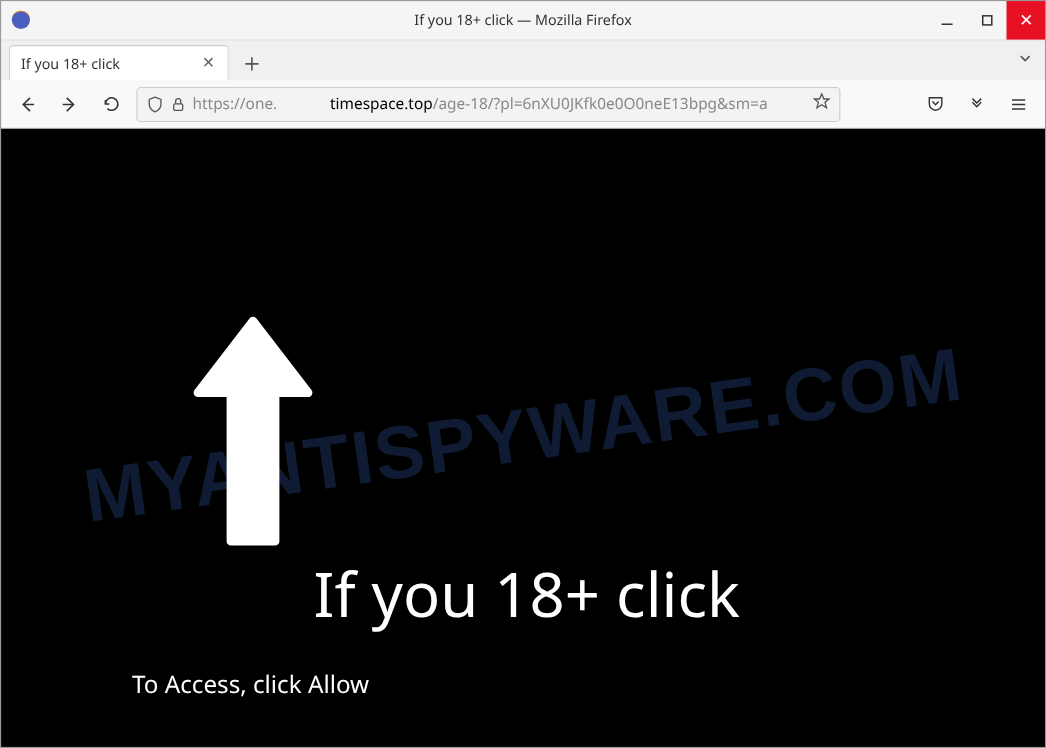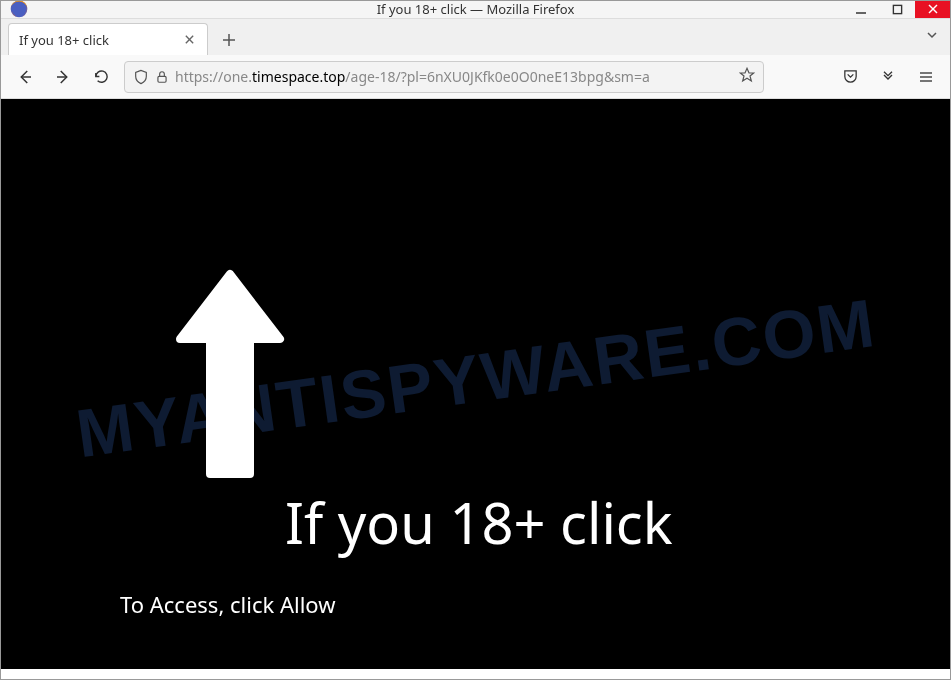--- a/index.html
+++ b/index.html
@@ -1,39 +1,39 @@
 <!DOCTYPE html>
 <html><head>
 <meta charset="utf-8">
 <style>
   * { box-sizing: border-box; margin: 0; padding: 0; }
   html, body { width: 951px; height: 680px; overflow: hidden; font-family: system-ui, -apple-system, "Segoe UI", sans-serif; background: #fff; }
   
   
-  .titlebar { height: 19px; background: #f5f5f5; border-bottom: 1px solid #ddd; display: flex; align-items: center; position: relative; }
+  .titlebar { height: 37px; background: #f5f5f5; border-bottom: 1px solid #ddd; display: flex; align-items: center; position: relative; }
   .titlebar-icon { width: 22px; height: 22px; margin-left: 8px; display: flex; align-items: center; justify-content: center; }
   .titlebar-title { position: absolute; left: 50%; transform: translateX(-50%); font-size: 13px; color: #333; }
   .window-controls { margin-left: auto; display: flex; height: 100%; }
   .window-btn { width: 36px; height: 100%; display: flex; align-items: center; justify-content: center; font-size: 13px; color: #333; }
   .window-btn.close { background: #e81123; color: #fff; }
   
   
   .tabstrip { height: 36px; background: #f0f0f0; display: flex; align-items: flex-end; padding: 0 8px; position: relative; }
   .tab { height: 32px; display: flex; align-items: center; background: #fff; border: 1px solid #ccc; border-bottom: none; border-radius: 4px 4px 0 0; padding: 0 10px; min-width: 200px; font-size: 13px; color: #333; position: relative; }
   .tab-close { margin-left: auto; font-size: 14px; color: #666; padding: 0 2px; }
   .newtab { width: 30px; height: 30px; display: flex; align-items: center; justify-content: center; font-size: 16px; color: #555; margin-left: 6px; }
   .tabstrip-overflow { position: absolute; right: 12px; top: 50%; transform: translateY(-50%); font-size: 12px; color: #555; }
   
   
   .navbar { height: 44px; background: #f9f9f9; border-bottom: 1px solid #ddd; display: flex; align-items: center; padding: 0 10px; gap: 8px; }
   .nav-btn { width: 30px; height: 30px; display: flex; align-items: center; justify-content: center; color: #333; border-radius: 4px; }
   .urlbar { flex: 1; height: 32px; background: #f3f3f3; border: 1px solid #ccc; border-radius: 4px; display: flex; align-items: center; padding: 0 8px; gap: 6px; font-size: 14px; overflow: hidden; max-width: 640px; }
   .urlbar-icon { display: flex; align-items: center; justify-content: center; color: #555; flex-shrink: 0; }
   .url-text { flex: 1; white-space: nowrap; overflow: hidden; color: #888; }
-  .url-text .domain { color: #000; }
+  .url-text .domain { color: #000; margin-left: 48px; }
   .urlbar-star { color: #555; flex-shrink: 0; }
   .toolbar-right { display: flex; align-items: center; gap: 8px; margin-left: auto; }
   
   
   .content { position: relative; width: 100%; height: calc(680px - 30px - 36px - 44px); background: #000; overflow: hidden; }
   
   .watermark { position: absolute; left: 50%; top: 50%; transform: translate(-50%, -58%) rotate(-8deg); font-size: 68px; font-weight: 800; letter-spacing: 2px; color: rgba(30, 60, 110, 0.45); white-space: nowrap; pointer-events: none; font-family: Arial, sans-serif; }
   
   .arrow-wrap { position: absolute; left: 170px; top: 160px; }
   

